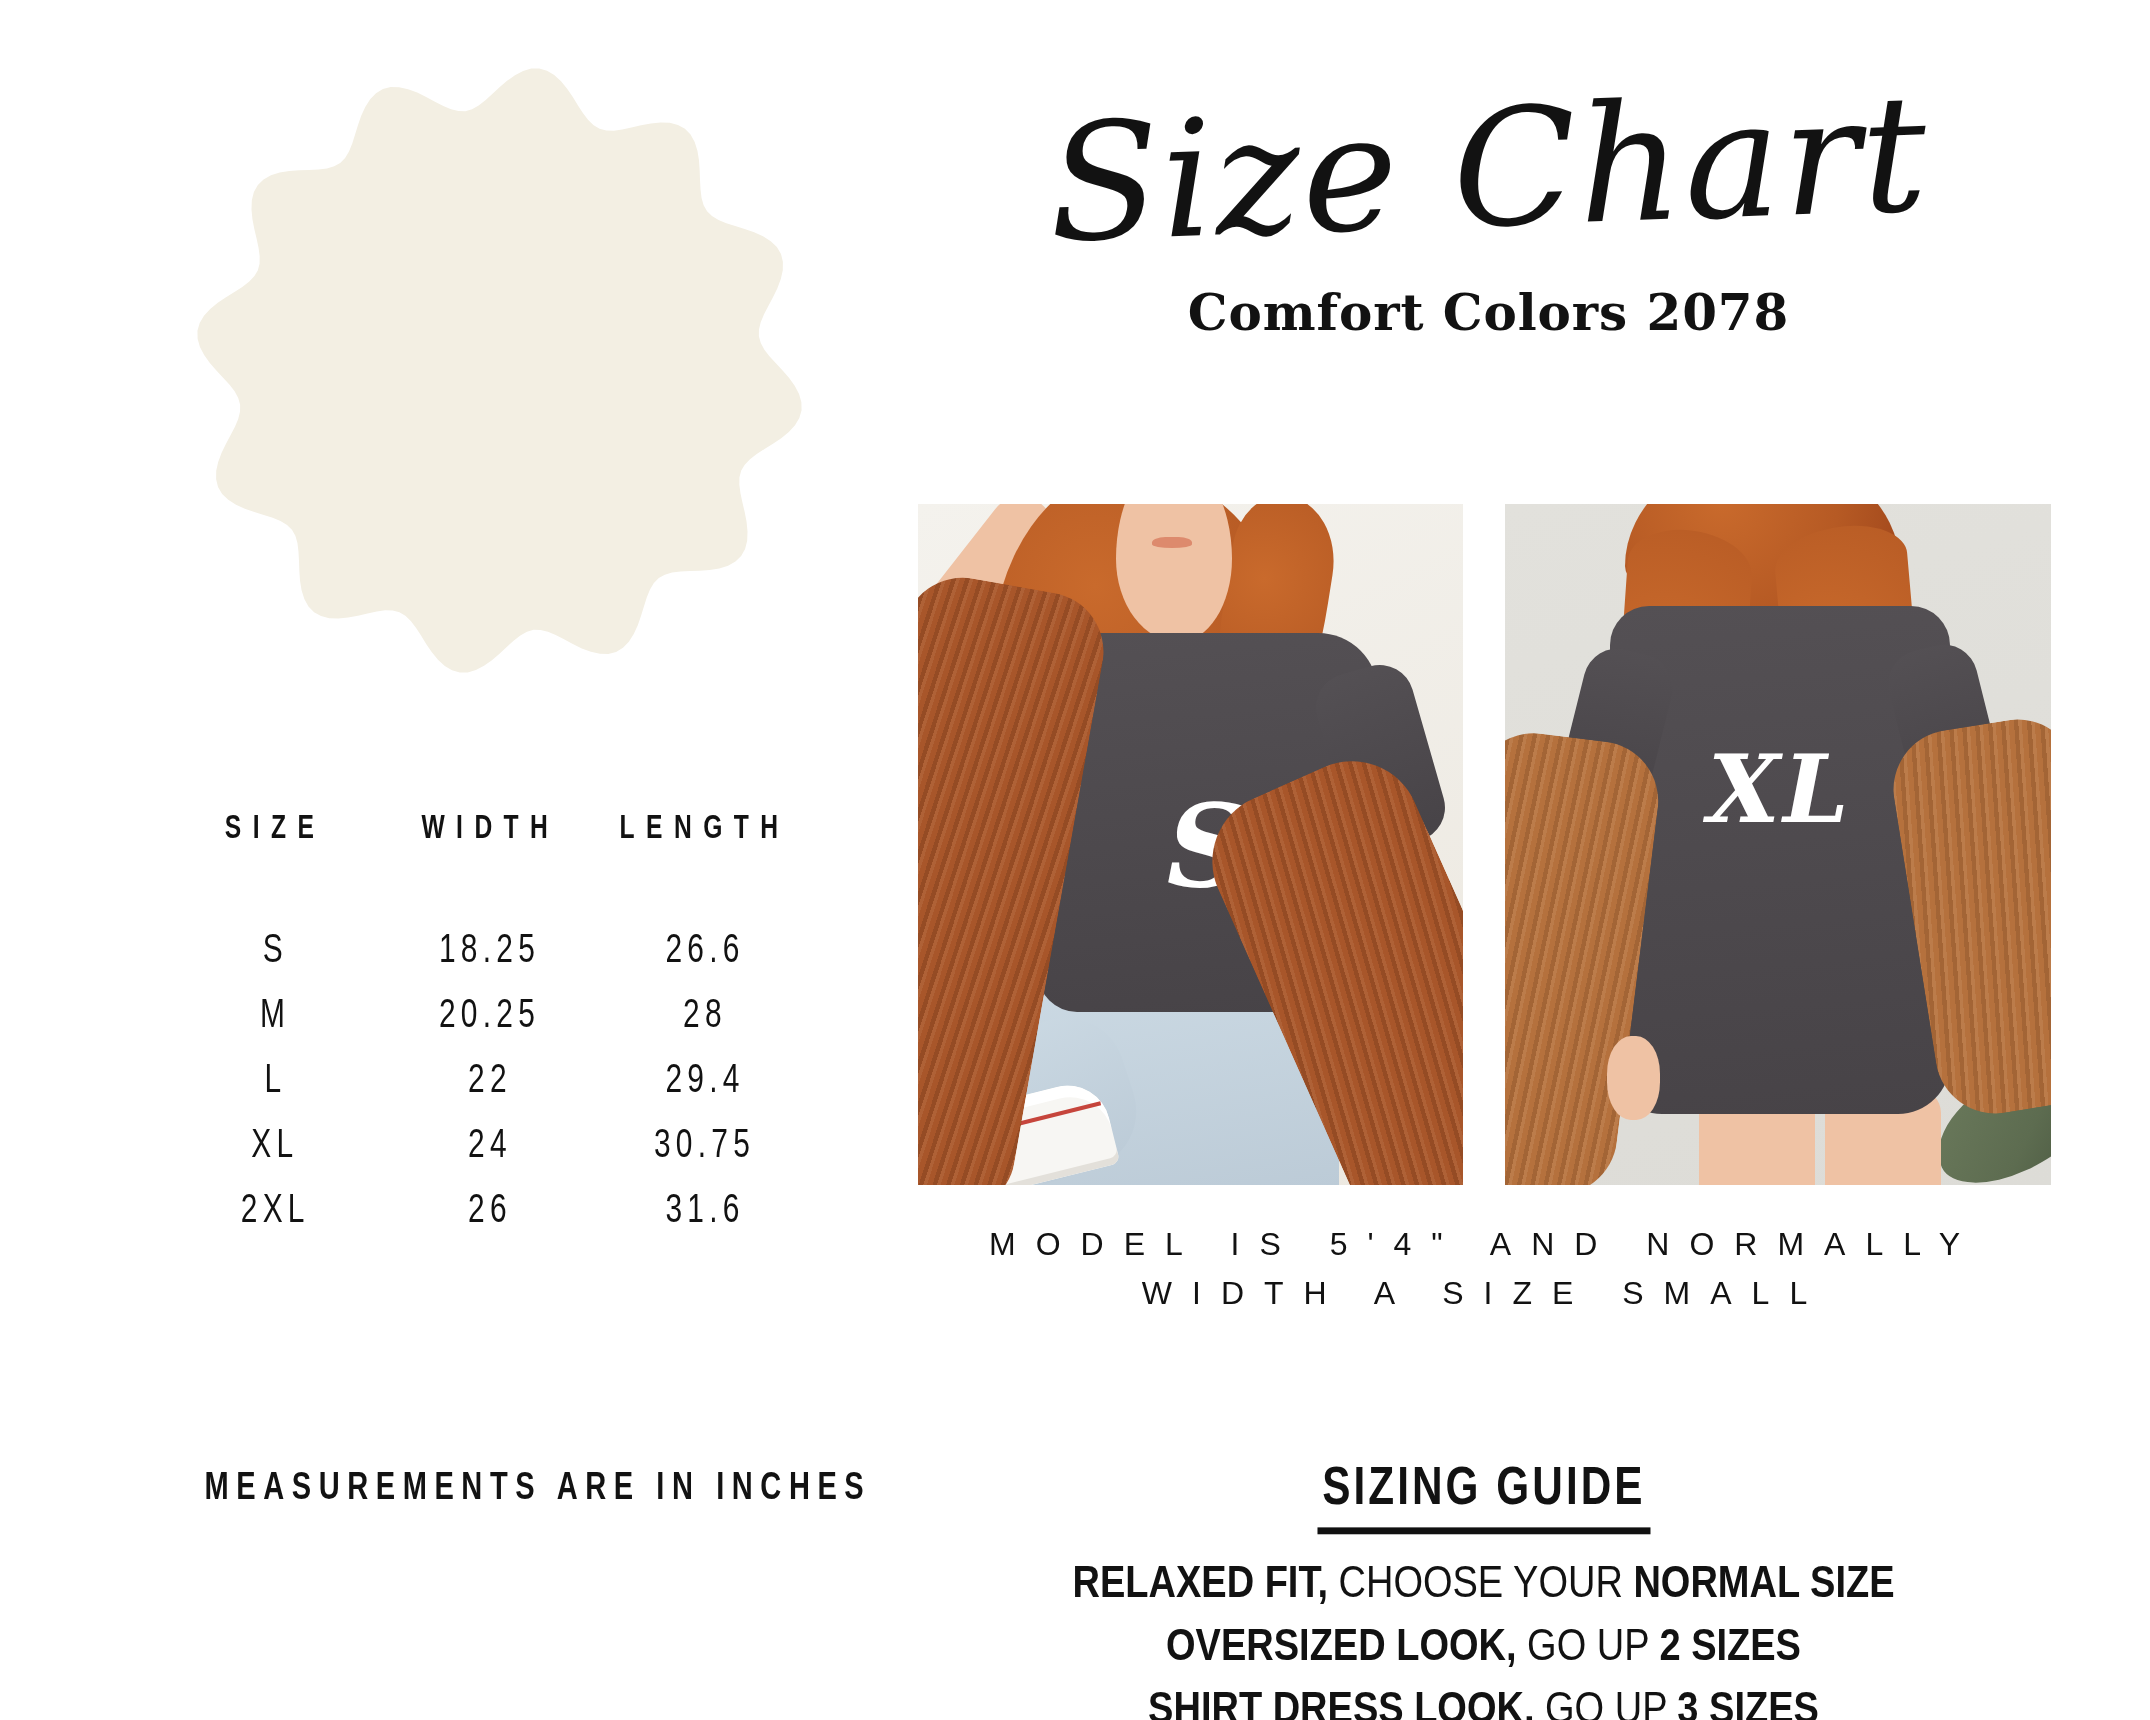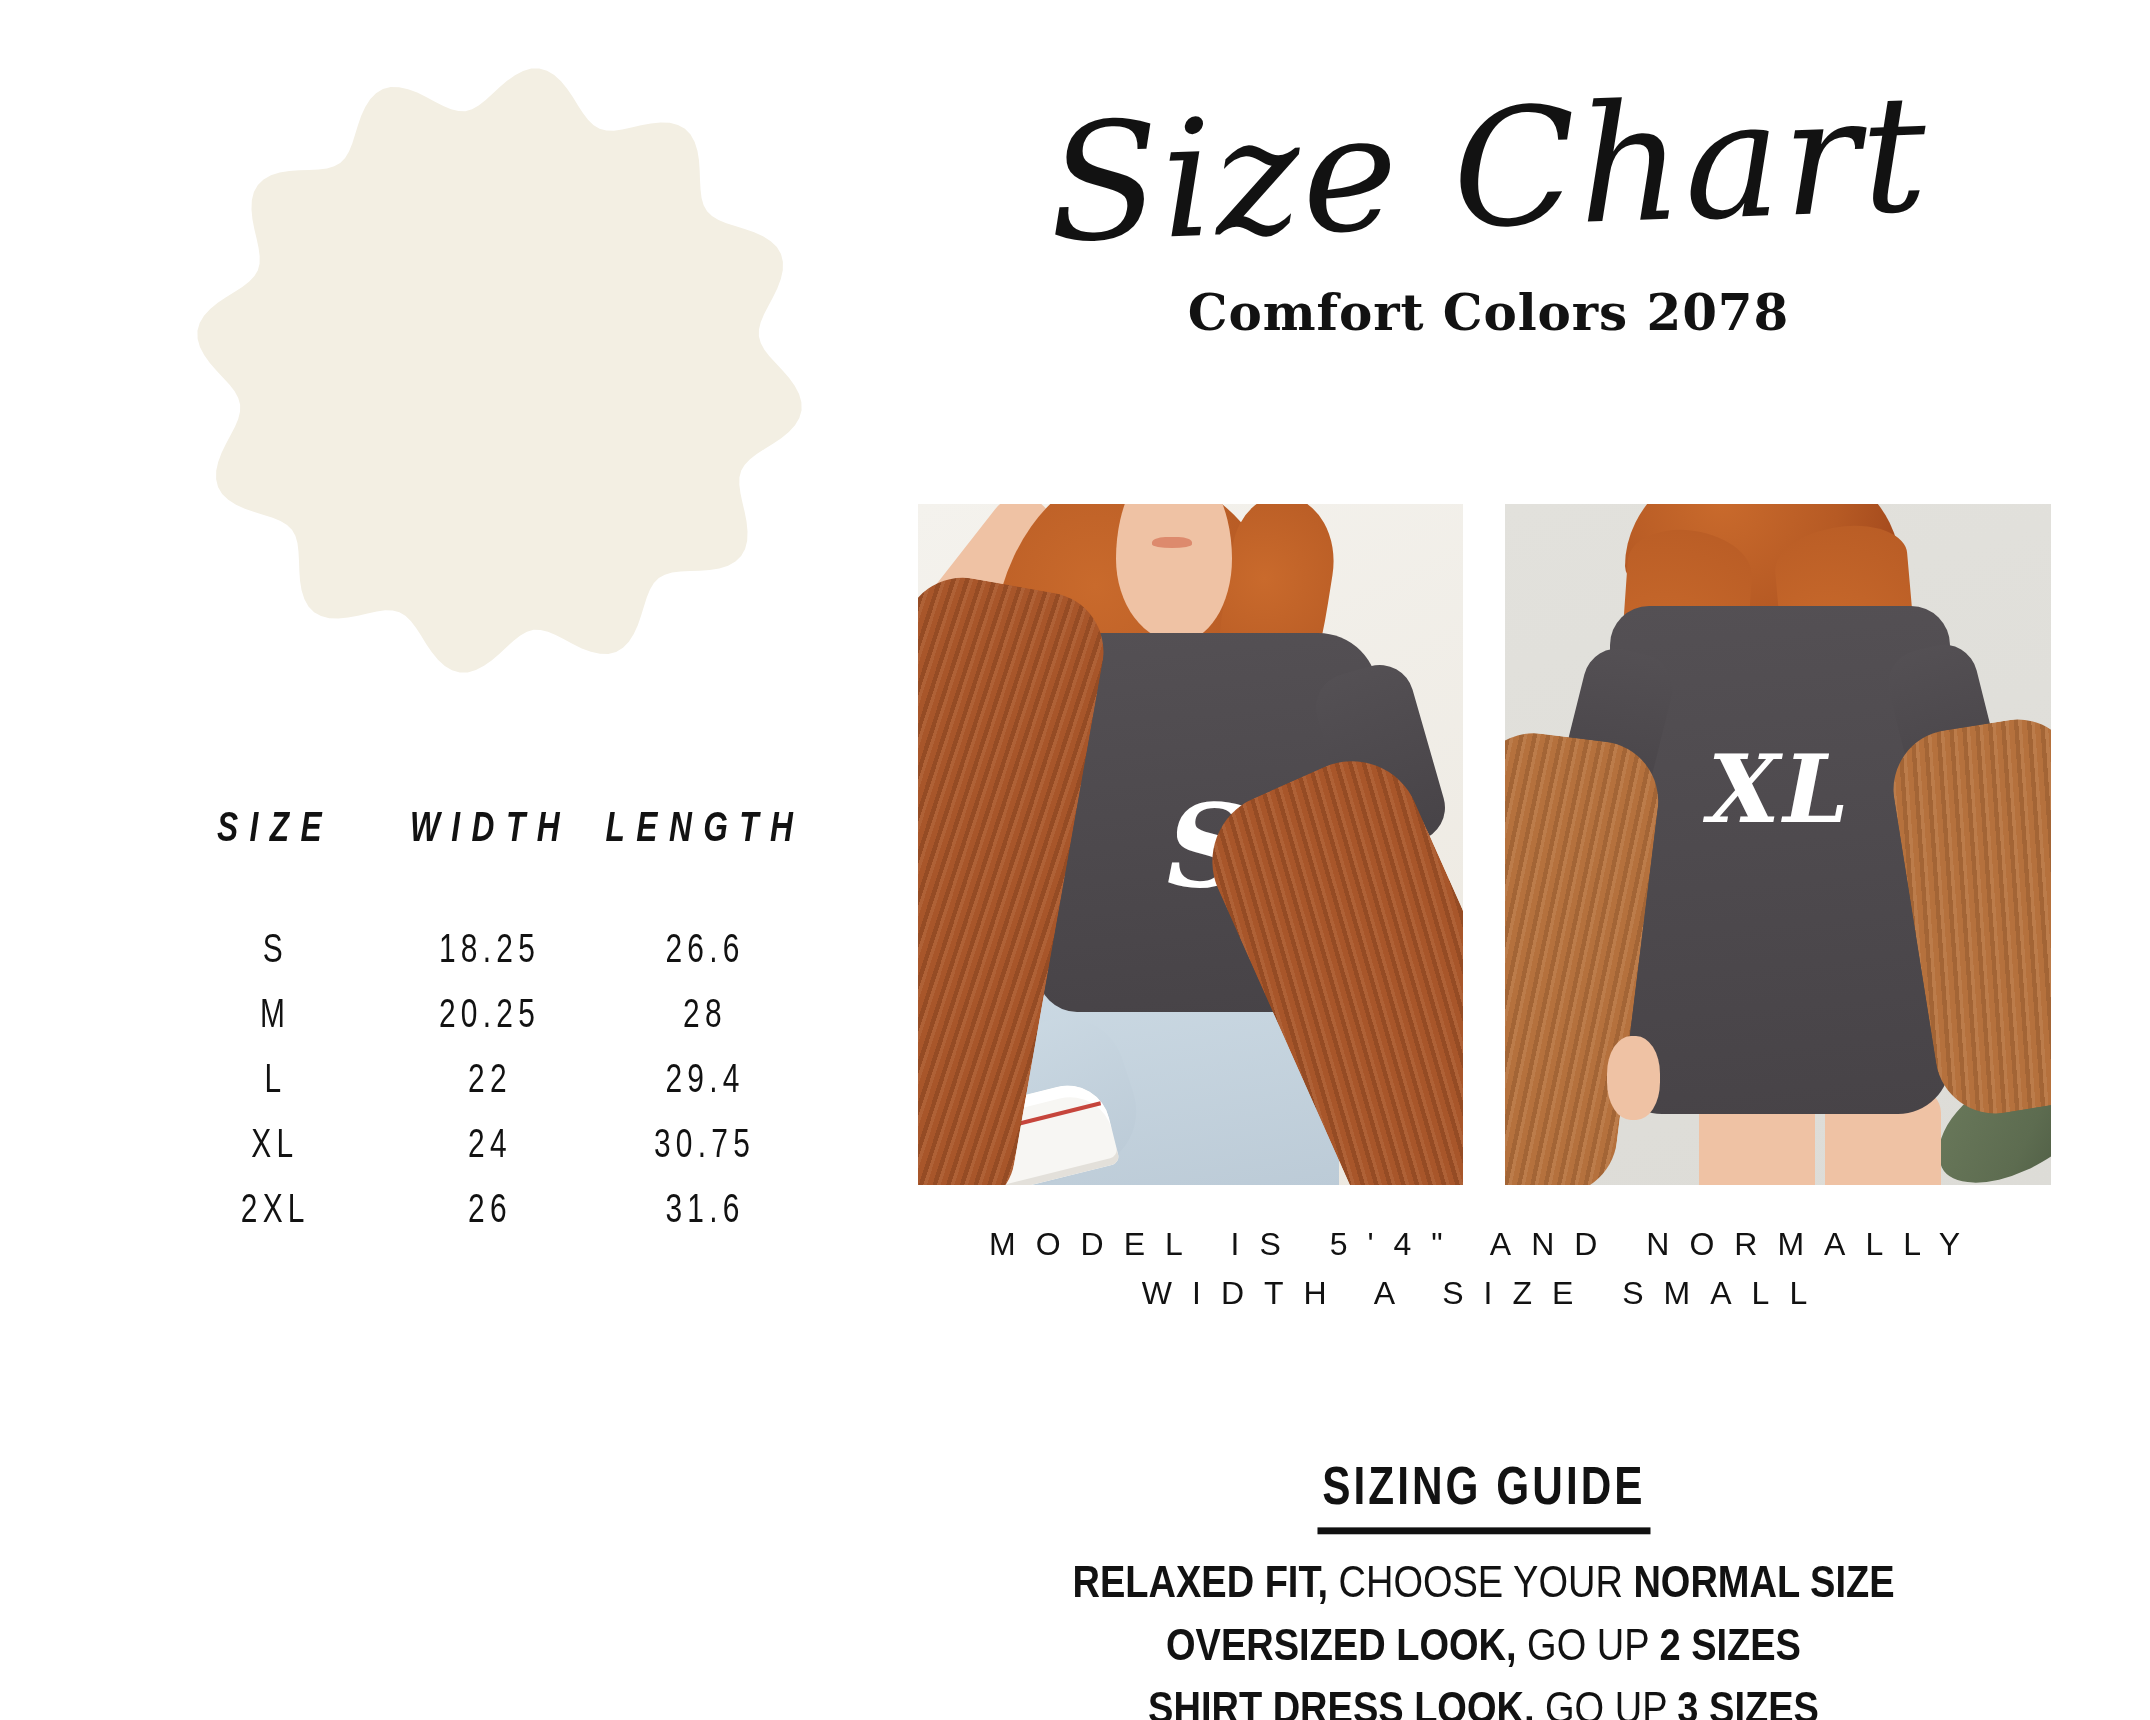--- a/index.html
+++ b/index.html
@@ -18,21 +18,21 @@
   .subtitle{
     font-family:"DejaVu Serif",serif;font-size:50px;font-weight:600;
     letter-spacing:0.9px;margin-top:20.6px;
   }
   
   .size-table{position:absolute;left:159px;top:804px;width:662px;}
   .t-row{display:grid;grid-template-columns:232px 198px 232px;height:65px;align-items:center;}
   .t-head{height:45px;margin-bottom:67px;}
   .t-cell{text-align:center;}
   .cnd{display:inline-block;transform:scale(0.88,1.18);white-space:nowrap;}
-  .t-head .t-cell{font-size:36px;font-weight:700;letter-spacing:13px;font-style:italic;}
+  .t-head .t-cell{font-size:28px;font-weight:700;letter-spacing:13px;}
   .t-body .t-cell{font-size:34px;font-weight:500;letter-spacing:6px;}
   .footnote{
     position:absolute;left:159px;top:1467px;width:662px;text-align:center;
     font-size:33px;font-weight:700;letter-spacing:8.6px;
   }
   
   .photo{position:absolute;top:504px;height:681px;overflow:hidden;}
   .photo-left{left:918px;width:545px;background:linear-gradient(155deg,var(--photo-left-bg,#f4f2ed),#ece8e0);}
   .photo-right{left:1505px;width:546px;background:linear-gradient(165deg,#e2e1dc,var(--photo-right-bg,#dddcd7));}
   .ph{position:absolute;}
@@ -114,20 +114,23 @@
         <div class="t-cell"><span class="cnd">30.75</span></div>
       </div>
       <div class="t-row">
         <div class="t-cell"><span class="cnd">2XL</span></div>
         <div class="t-cell"><span class="cnd">26</span></div>
         <div class="t-cell"><span class="cnd">31.6</span></div>
       </div>
     </div>
   </div>
 
+  <div class="footnote">
+    <span class="cnd">MEASUREMENTS ARE IN INCHES</span>
+  </div>
 
   <div class="photo photo-left">
     <div class="ph leaf" style="right:-47px;bottom:-13px;width:163px;height:90px;transform:rotate(-35deg);border-radius:60% 40% 55% 45%/60% 55% 45% 40%;"></div>
     <div class="ph leaf" style="right:-34px;bottom:82px;width:138px;height:76px;transform:rotate(-18deg);border-radius:55% 45% 60% 40%/55% 60% 40% 45%;"></div>
     <div class="ph leaf" style="right:-30px;bottom:159px;width:120px;height:67px;transform:rotate(-5deg);border-radius:55% 45% 55% 45%/60% 55% 45% 40%;"></div>
     <div class="ph skin" style="left:15.5px;top:-26px;width:65px;height:241px;transform:rotate(38deg);border-radius:34px;"></div>
     <div class="ph hair" style="left:73px;top:-34px;width:297px;height:387px;border-radius:46% 54% 58% 42%/50% 46% 54% 50%;"></div>
     <div class="ph hair" style="left:301px;top:-8.6px;width:103px;height:284px;transform:rotate(9deg);border-radius:45% 55% 50% 50%/20% 25% 65% 60%;"></div>
     <div class="ph skin" style="left:198px;top:-47px;width:116px;height:185px;border-radius:48% 52% 46% 54%/55% 55% 45% 45%;"></div>
     <div class="ph" style="left:234px;top:33px;width:40px;height:11.2px;background:#dd8a6d;border-radius:40% 40% 60% 60%/60% 60% 40% 40%;"></div>

